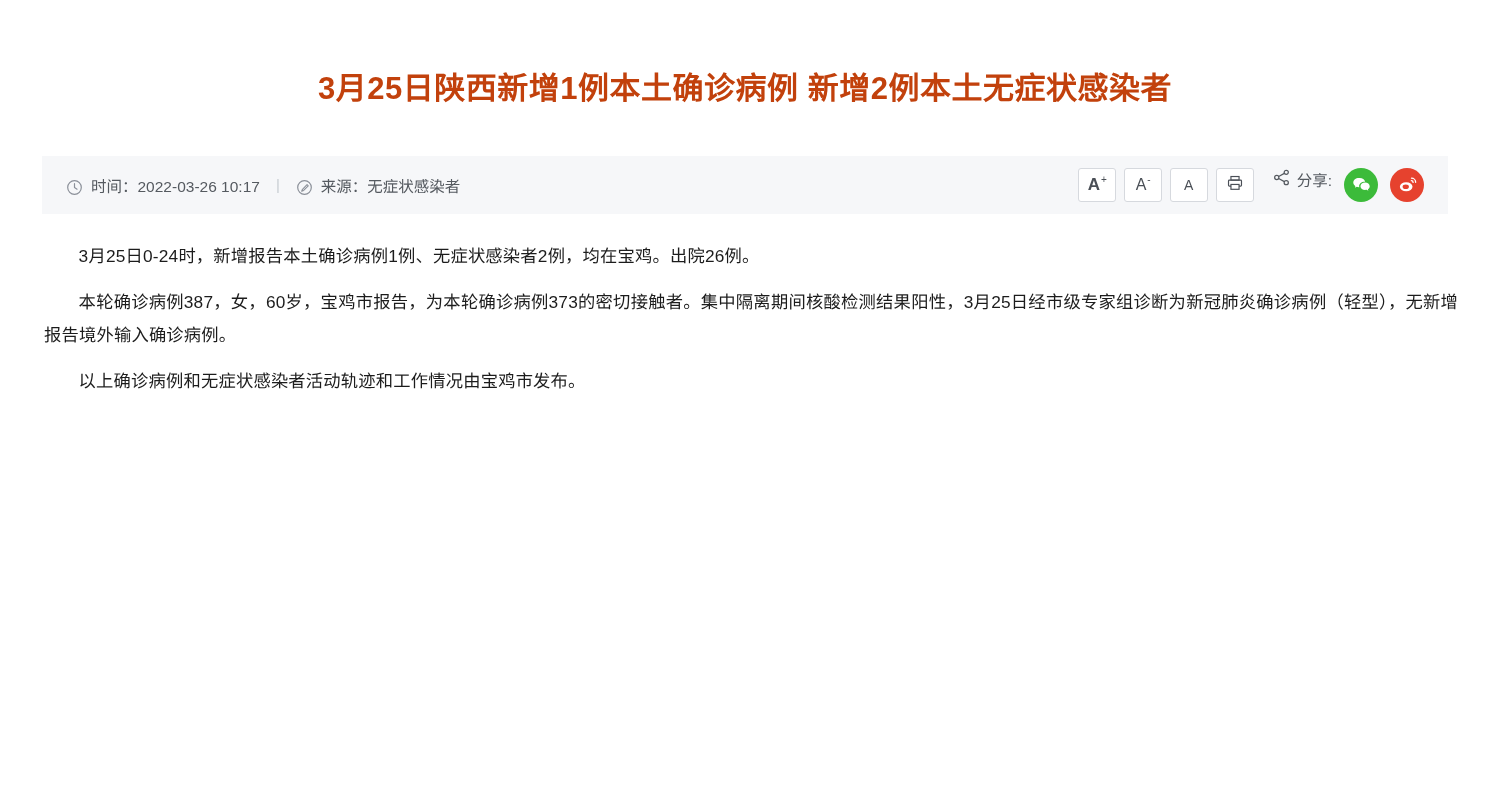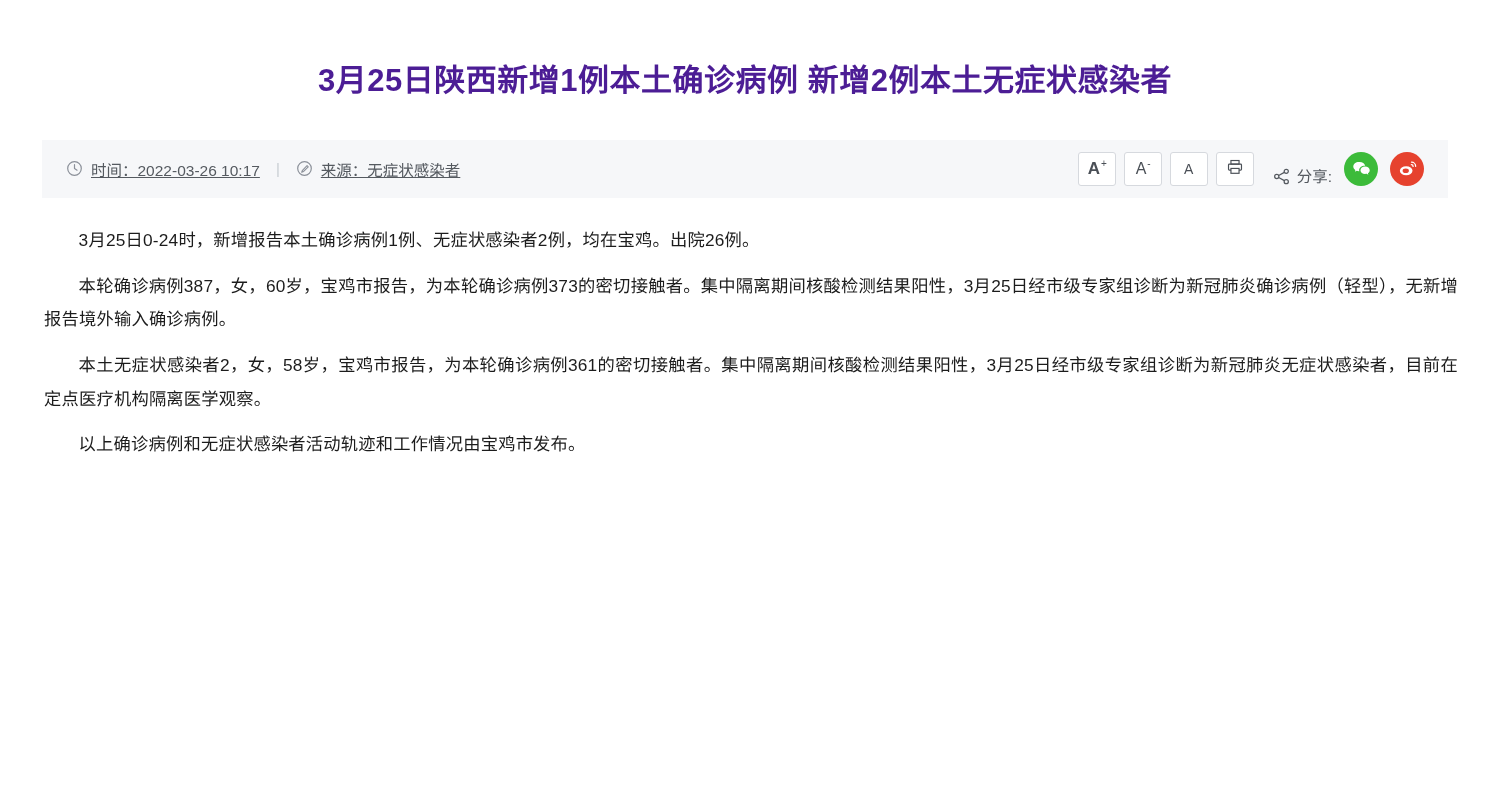--- a/index.html
+++ b/index.html
@@ -18,48 +18,47 @@
     width: 1490px;
     height: 800px;
     position: relative;
     background: #ffffff;
   }
   
   .article-title {
     text-align: center;
     font-size: 31px;
     font-weight: bold;
-    color: #4c1d95;
+    color: #c2410c;
     letter-spacing: 0.5px;
     padding: 52px 60px 30px 60px;
     line-height: 1.35;
-    margin: 8px;
+    margin: 16px;
   }
   
   .meta-bar {
     margin: 0 42px;
     height: 58px;
     background: #f6f7f9;
     display: flex;
     align-items: center;
     justify-content: space-between;
     padding: 0 24px;
     box-sizing: border-box;
   }
   .meta-left {
     display: flex;
     align-items: center;
     font-size: 15.5px;
     color: #555a60;
   }
   .meta-item {
     display: flex;
-    align-items: center;
+    align-items: flex-end;
     white-space: nowrap;
-    text-decoration: underline;
   }
   .meta-item .icon {
     margin-right: 8px;
     display: inline-flex;
     align-items: center;
     color: #8b9099;
   }
   .meta-sep {
     color: #c9cdd3;
     margin: 0 16px;
@@ -90,21 +89,21 @@
     line-height: 1;
     position: relative;
     top: -5px;
     left: 1px;
   }
   .font-btn .big { font-size: 17px; font-weight: bold; }
   .font-btn .mid { font-size: 16px; }
   .font-btn .sml { font-size: 14px; }
   .share-wrap {
     display: flex;
-    align-items: flex-end;
+    align-items: flex-start;
     margin-left: 18px;
     color: #555a60;
     font-size: 15.5px;
   }
   .share-icon {
     margin-right: 6px;
     display: inline-flex;
     align-items: center;
     color: #555a60;
   }
@@ -220,17 +219,16 @@
           </svg>
         </span>
       </div>
 
     </div>
   </div>
 
   <div class="article-body">
     <p>3月25日0-24时，新增报告本土确诊病例1例、无症状感染者2例，均在宝鸡。出院26例。</p>
     <p>本轮确诊病例387，女，60岁，宝鸡市报告，为本轮确诊病例373的密切接触者。集中隔离期间核酸检测结果阳性，3月25日经市级专家组诊断为新冠肺炎确诊病例（轻型），无新增报告境外输入确诊病例。</p>
-    <p>本土无症状感染者2，女，58岁，宝鸡市报告，为本轮确诊病例361的密切接触者。集中隔离期间核酸检测结果阳性，3月25日经市级专家组诊断为新冠肺炎无症状感染者，目前在定点医疗机构隔离医学观察。</p>
     <p>以上确诊病例和无症状感染者活动轨迹和工作情况由宝鸡市发布。</p>
   </div>
 
 </div>
 
 </body></html>

